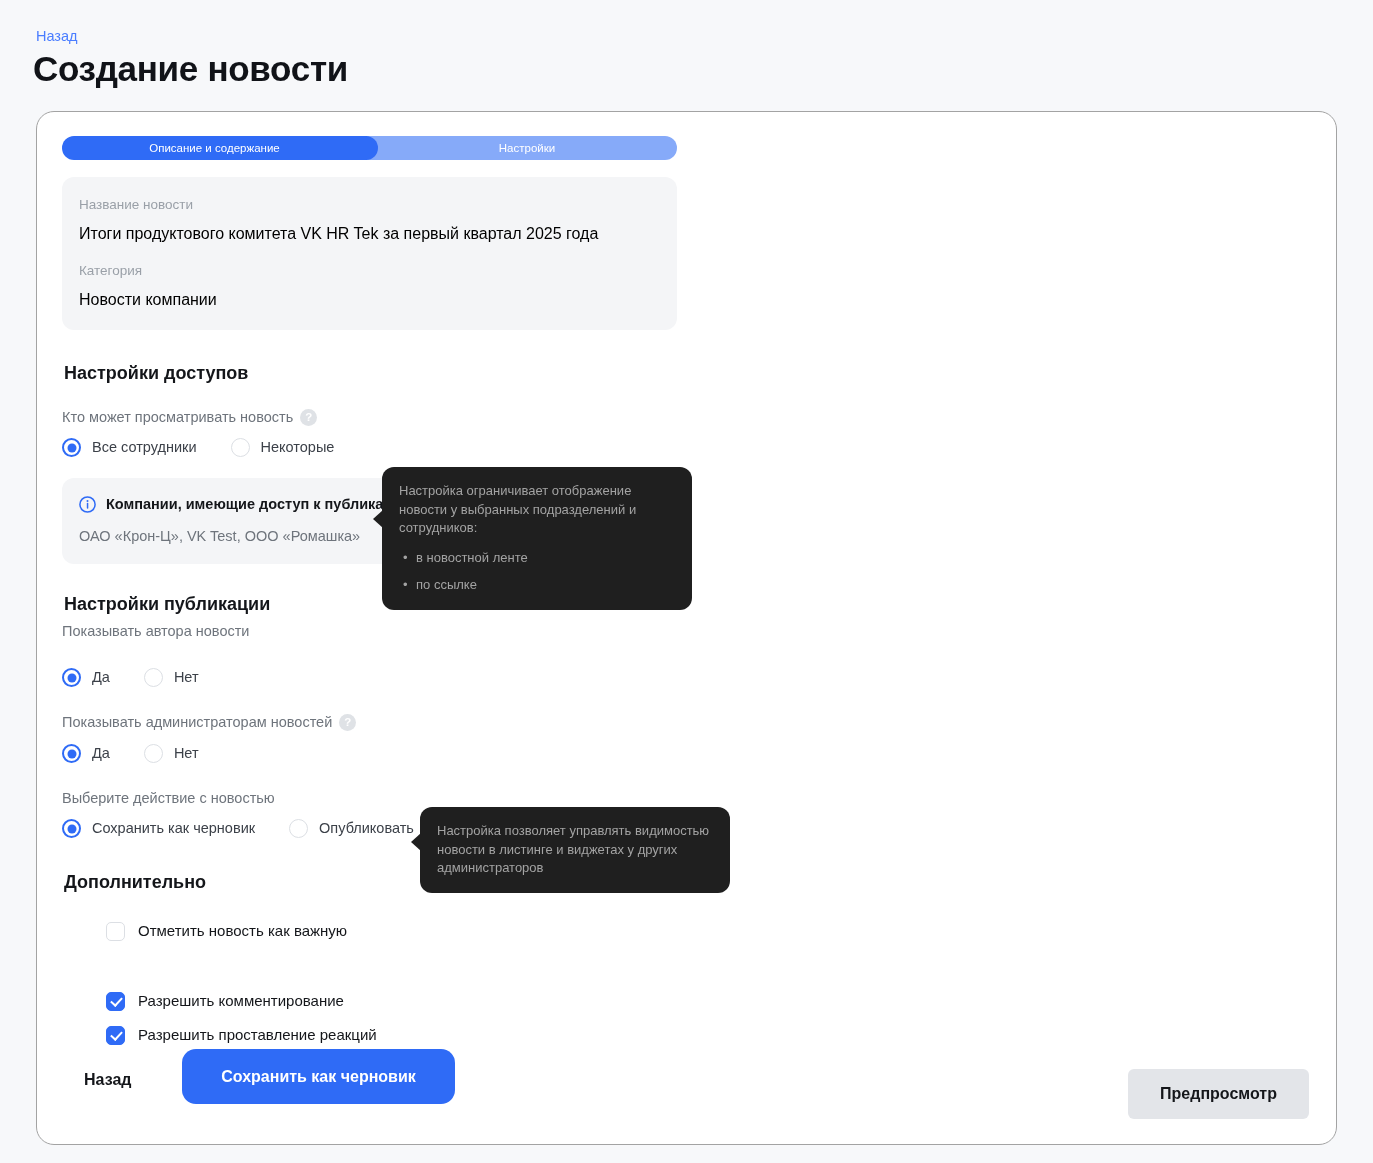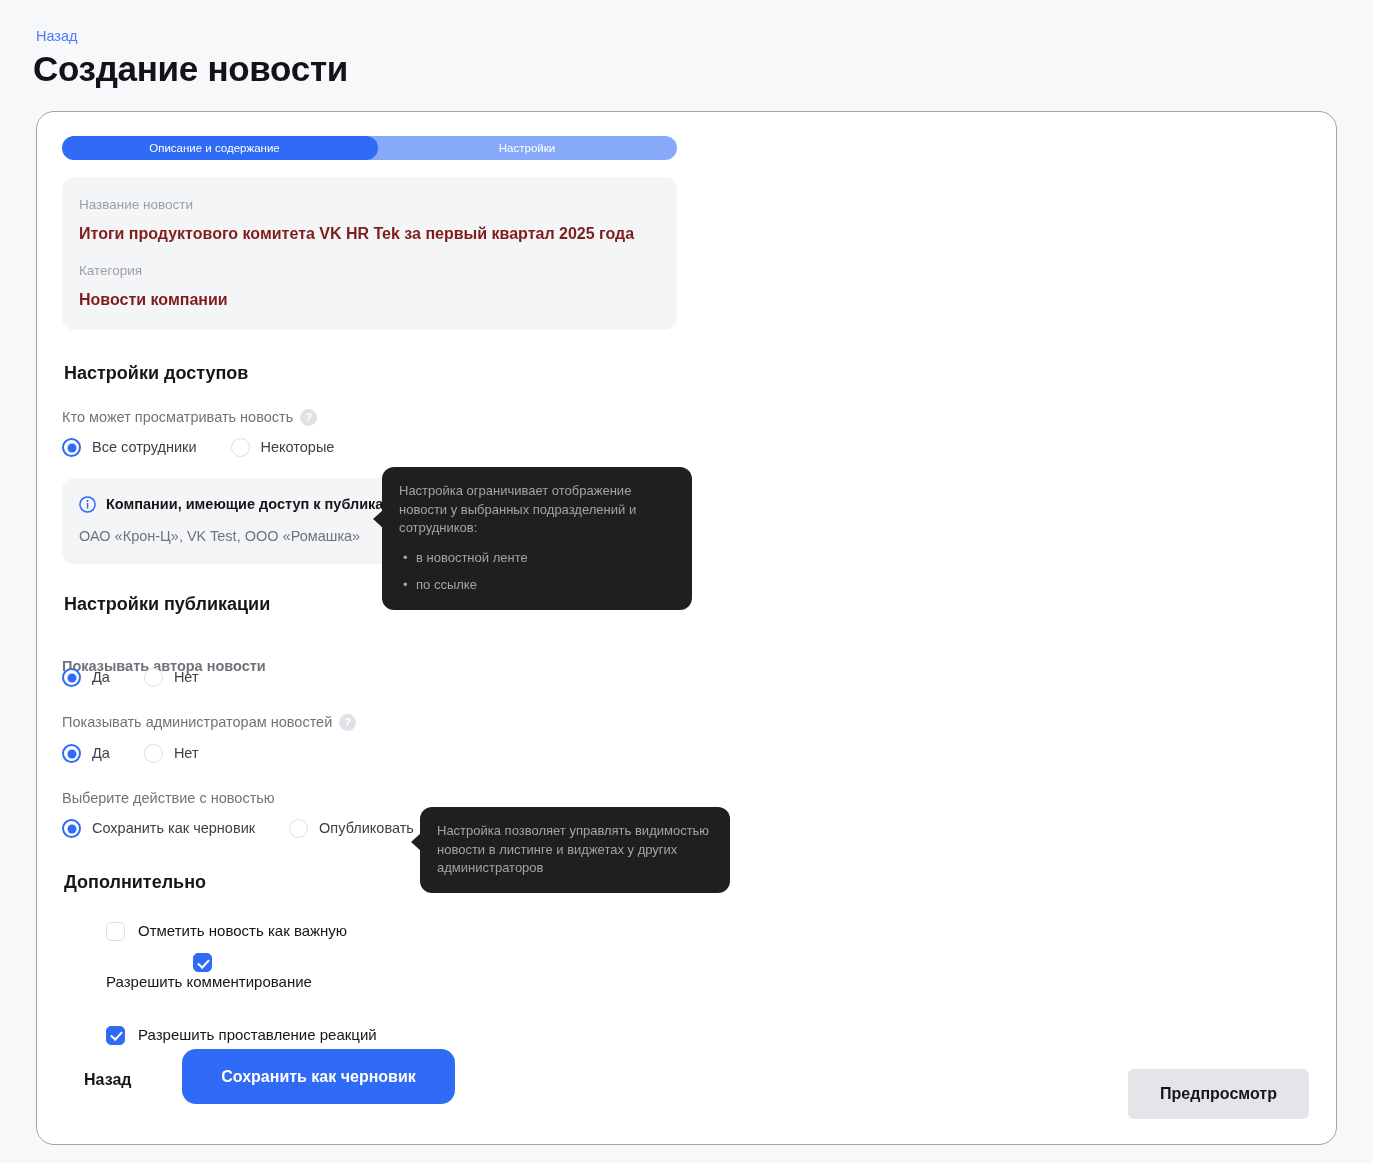--- a/index.html
+++ b/index.html
@@ -110,24 +110,23 @@
     padding: 19px 17px 20px 17px;
   }
   .summary-label {
     font-size: 13.5px;
     color: #9aa0a8;
     line-height: 18px;
     margin-bottom: 9px;
   }
   .summary-value {
     font-size: 16px;
-    color: #7f1d1d;
+    color: #000000;
     line-height: 21px;
     margin-bottom: 18px;
-    font-weight: bold;
   }
   .summary-value.last { margin-bottom: 0; }
 
   
   .section-heading {
     position: absolute;
     left: 27px;
     font-size: 18px;
     font-weight: bold;
     color: #14161a;
@@ -142,21 +141,21 @@
     position: absolute;
     left: 25px;
     font-size: 14.5px;
     color: #6e747c;
     line-height: 19px;
     display: flex;
     align-items: center;
     gap: 7px;
   }
   #label-who        { top: 296px; }
-  #label-author     { top: 545px; font-weight: bold; }
+  #label-author     { top: 510px; }
   #label-admins     { top: 601px; }
   #label-action     { top: 677px; }
 
   .help-icon {
     width: 17px;
     height: 17px;
     border-radius: 50%;
     background: #dfe2e6;
     color: #ffffff;
     font-size: 11.5px;
@@ -252,21 +251,21 @@
   
   .check-row {
     position: absolute;
     left: 25px;
     display: flex;
     align-items: center;
     cursor: pointer;
     padding-left: 44px;
   }
   #check-important { top: 809px; }
-  #check-comments  { top: 841px; flex-direction: column; }
+  #check-comments  { top: 879px; }
   #check-reactions { top: 913px; }
 
   .check-mark {
     width: 19px;
     height: 19px;
     border-radius: 5px;
     border: 1.6px solid #dcdfe4;
     background: #ffffff;
     margin-right: 13px;
     flex: 0 0 auto;

